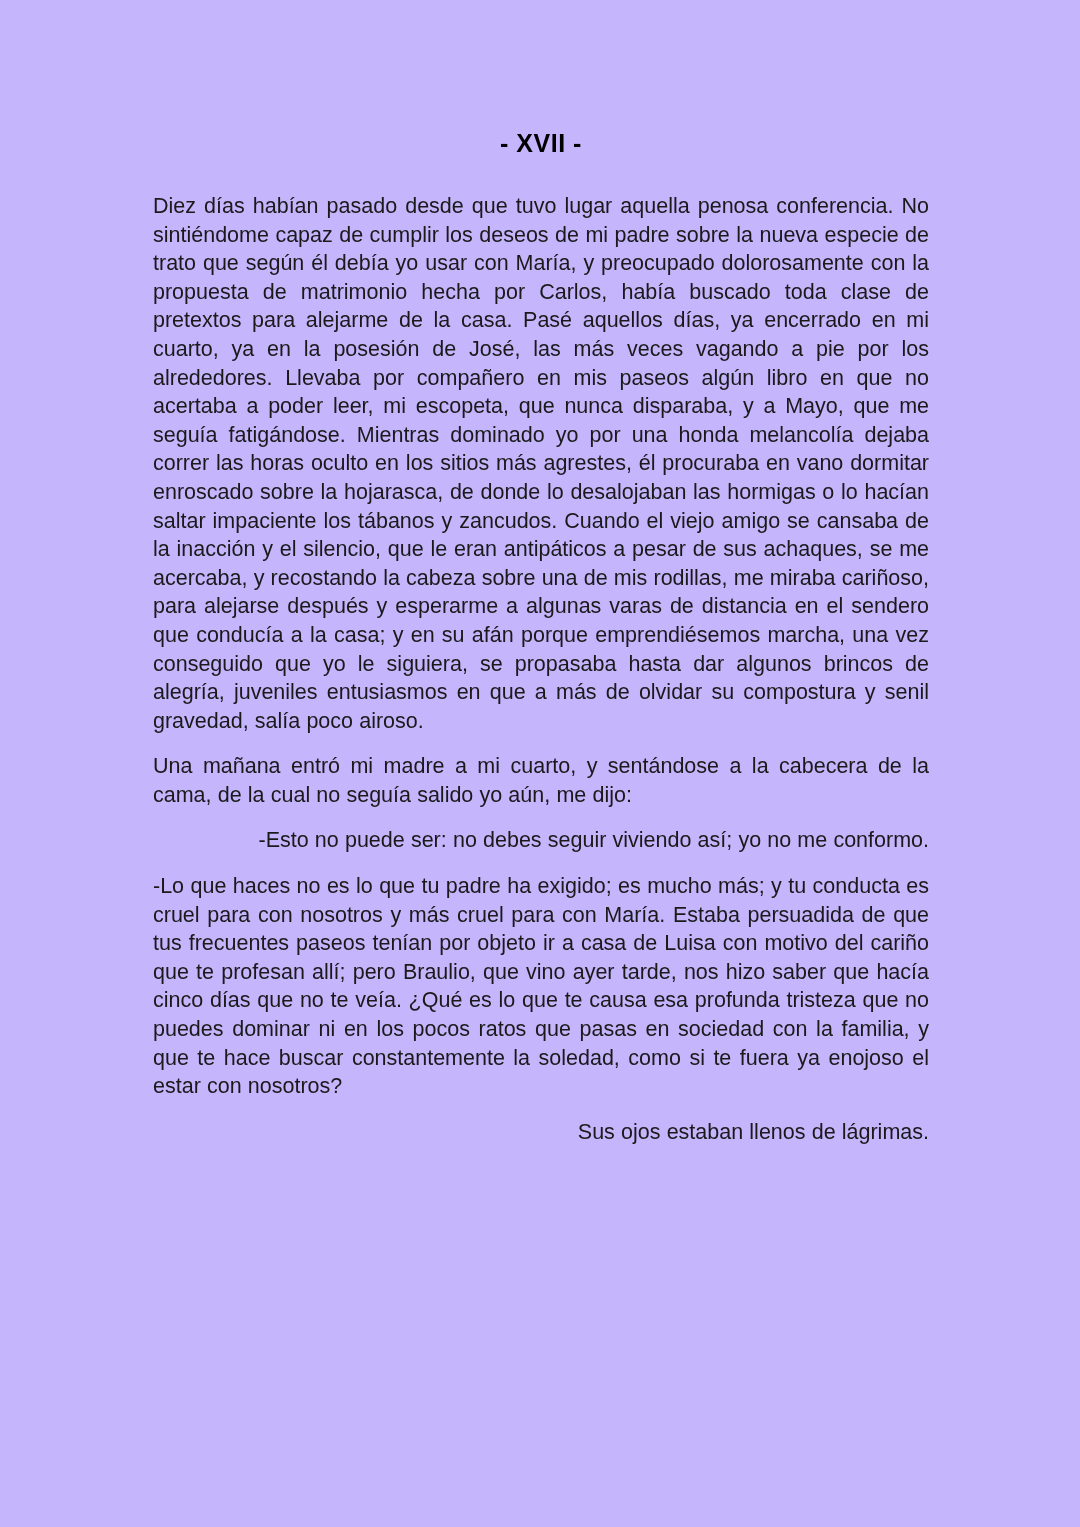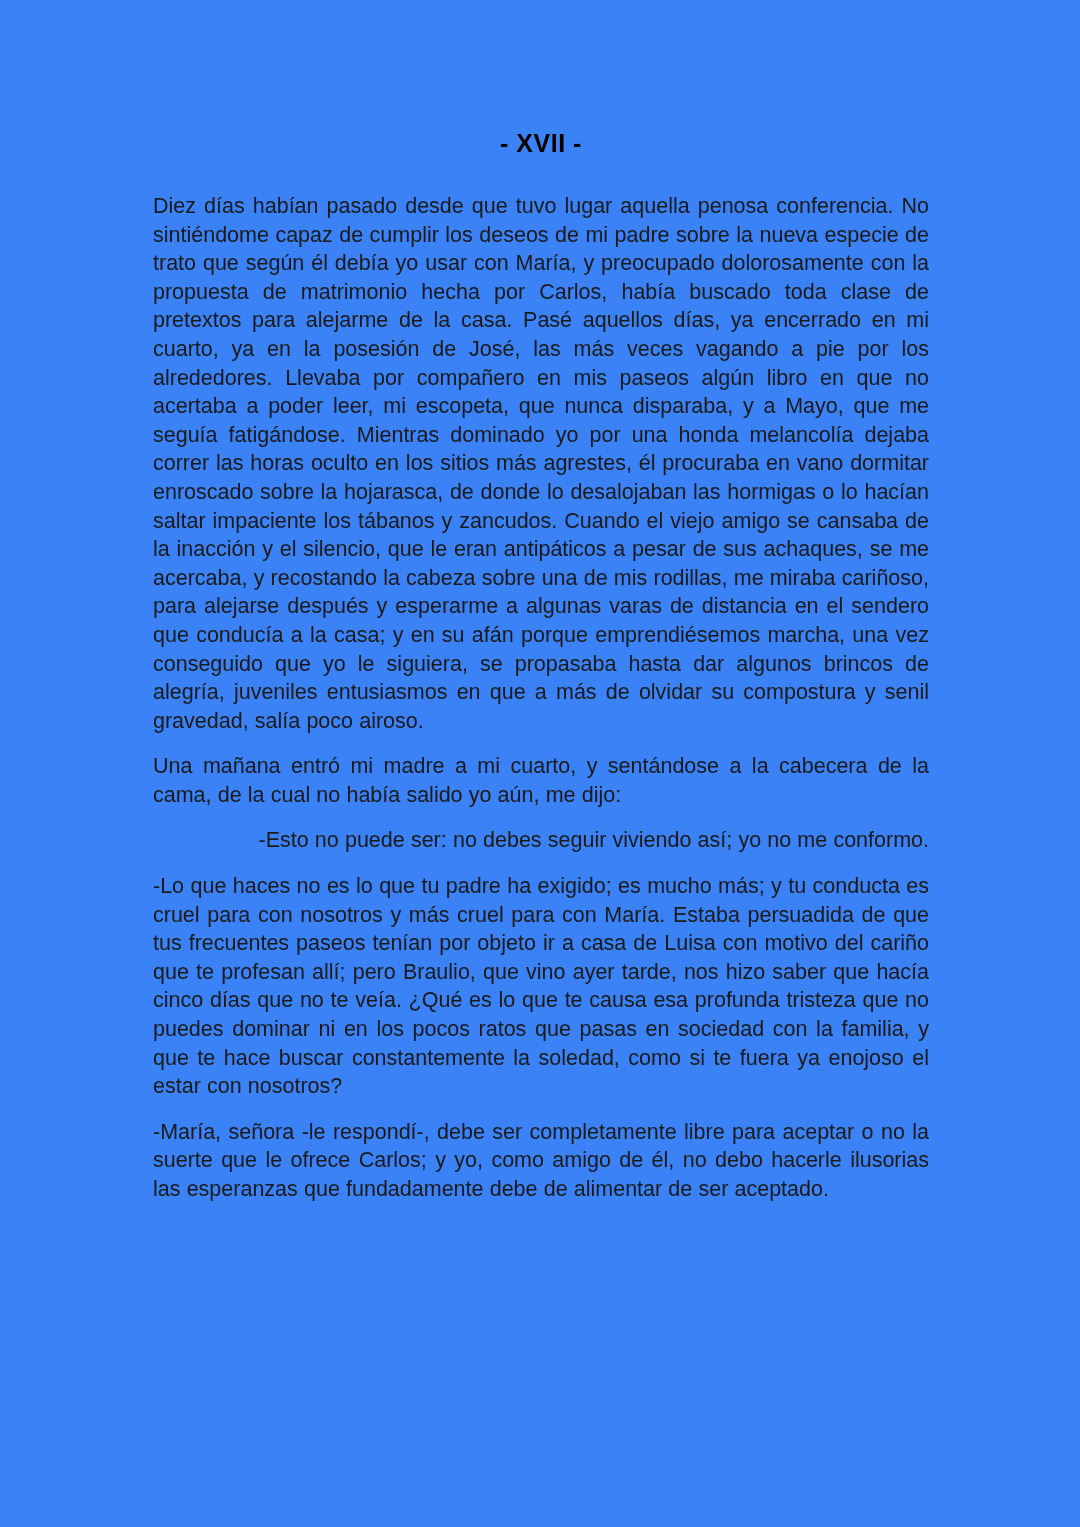--- a/index.html
+++ b/index.html
@@ -13,21 +13,21 @@
     background: #ffffff;
     font-family: "Liberation Sans", "DejaVu Sans", sans-serif;
     color: #1a1a1a;
     -webkit-font-smoothing: antialiased;
   }
   .page {
     position: relative;
     box-sizing: border-box;
     width: 1080px;
     height: 1527px;
-    background: #3b82f6;
+    background: #c4b5fd;
     padding: 0;
   }
   .content {
     position: absolute;
     left: 153px;
     top: 128px;
     width: 776px;
   }
   .chapter-title {
     font-size: 25px;
@@ -58,24 +58,24 @@
 </head>
 <body>
 
 <div class="page">
   <div class="content">
 
     <h1 class="chapter-title">- XVII -</h1>
 
     <p class="para">Diez días habían pasado desde que tuvo lugar aquella penosa conferencia. No sintiéndome capaz de cumplir los deseos de mi padre sobre la nueva especie de trato que según él debía yo usar con María, y preocupado dolorosamente con la propuesta de matrimonio hecha por Carlos, había buscado toda clase de pretextos para alejarme de la casa. Pasé aquellos días, ya encerrado en mi cuarto, ya en la posesión de José, las más veces vagando a pie por los alrededores. Llevaba por compañero en mis paseos algún libro en que no acertaba a poder leer, mi escopeta, que nunca disparaba, y a Mayo, que me seguía fatigándose. Mientras dominado yo por una honda melancolía dejaba correr las horas oculto en los sitios más agrestes, él procuraba en vano dormitar enroscado sobre la hojarasca, de donde lo desalojaban las hormigas o lo hacían saltar impaciente los tábanos y zancudos. Cuando el viejo amigo se cansaba de la inacción y el silencio, que le eran antipáticos a pesar de sus achaques, se me acercaba, y recostando la cabeza sobre una de mis rodillas, me miraba cariñoso, para alejarse después y esperarme a algunas varas de distancia en el sendero que conducía a la casa; y en su afán porque emprendiésemos marcha, una vez conseguido que yo le siguiera, se propasaba hasta dar algunos brincos de alegría, juveniles entusiasmos en que a más de olvidar su compostura y senil gravedad, salía poco airoso.</p>
 
-    <p class="para">Una mañana entró mi madre a mi cuarto, y sentándose a la cabecera de la cama, de la cual no había salido yo aún, me dijo:</p>
+    <p class="para">Una mañana entró mi madre a mi cuarto, y sentándose a la cabecera de la cama, de la cual no seguía salido yo aún, me dijo:</p>
 
     <p class="para no-justify">-Esto no puede ser: no debes seguir viviendo así; yo no me conformo.</p>
 
 
     <p class="para">-Lo que haces no es lo que tu padre ha exigido; es mucho más; y tu conducta es cruel para con nosotros y más cruel para con María. Estaba persuadida de que tus frecuentes paseos tenían por objeto ir a casa de Luisa con motivo del cariño que te profesan allí; pero Braulio, que vino ayer tarde, nos hizo saber que hacía cinco días que no te veía. ¿Qué es lo que te causa esa profunda tristeza que no puedes dominar ni en los pocos ratos que pasas en sociedad con la familia, y que te hace buscar constantemente la soledad, como si te fuera ya enojoso el estar con nosotros?</p>
 
+    <p class="para no-justify">Sus ojos estaban llenos de lágrimas.</p>
 
-    <p class="para">-María, señora -le respondí-, debe ser completamente libre para aceptar o no la suerte que le ofrece Carlos; y yo, como amigo de él, no debo hacerle ilusorias las esperanzas que fundadamente debe de alimentar de ser aceptado.</p>
 
   </div>
 </div>
 
 </body></html>

